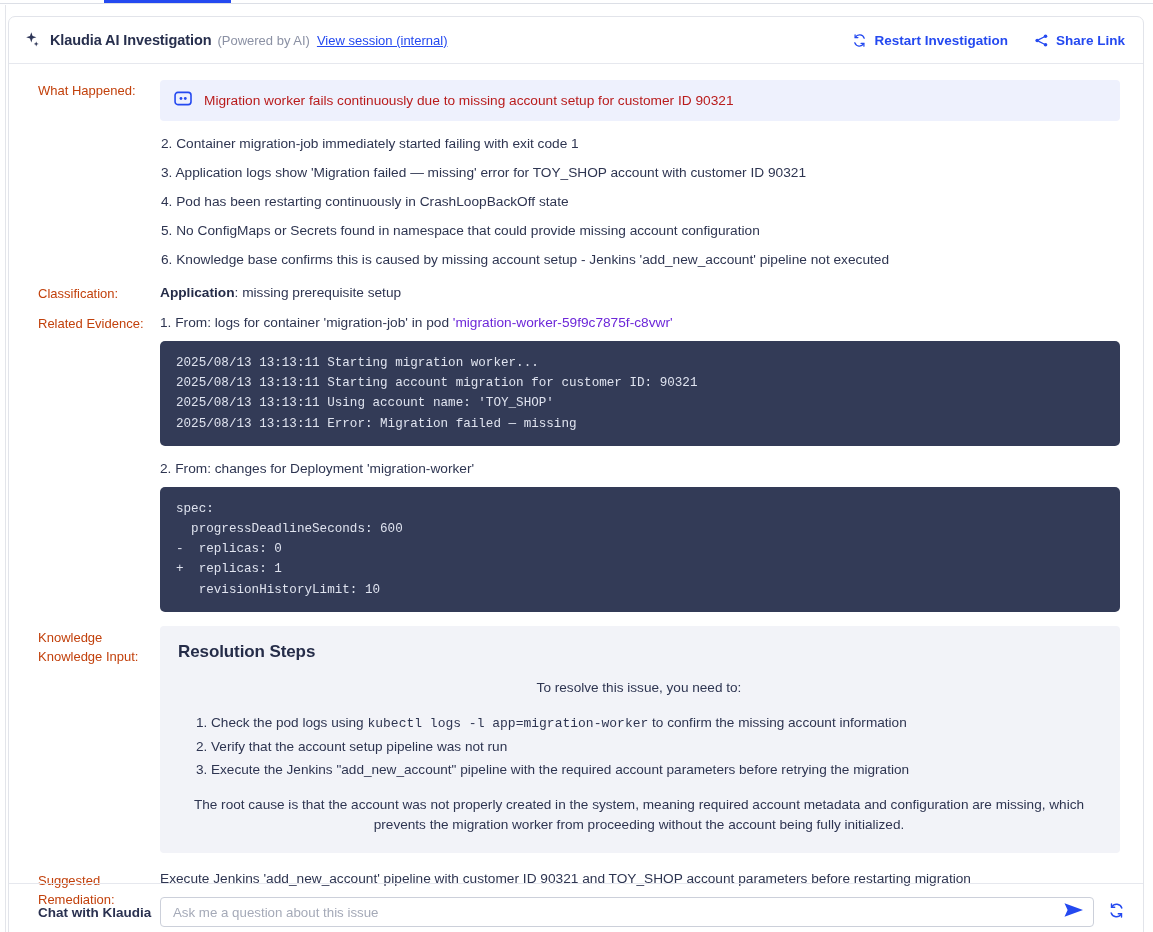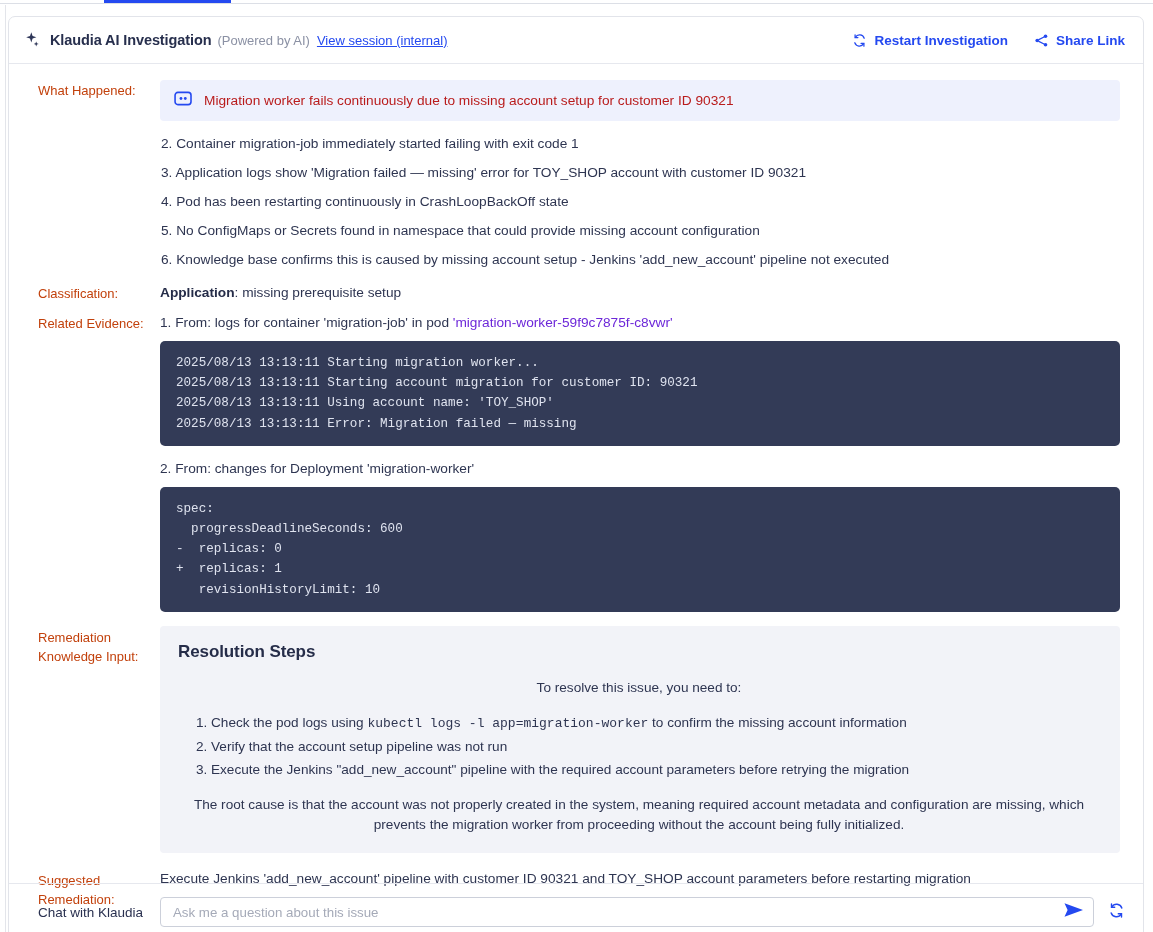--- a/index.html
+++ b/index.html
@@ -236,21 +236,21 @@
     bottom: 0;
     height: 57px;
     border-top: 1px solid #e6e8ee;
     display: flex;
     align-items: center;
     padding: 0 14px 0 29px;
     box-sizing: border-box;
   }
   .chat-label {
     font-size: 13.5px;
-    font-weight: normal;
+    font-weight: bold;
     color: #2a3150;
     width: 122px;
     flex: 0 0 122px;
     white-space: nowrap;
   }
   .chat-input-wrap {
     flex: 1 1 auto;
     height: 30px;
     border: 1px solid #ccd0da;
     border-radius: 4px;
@@ -372,21 +372,21 @@
         <pre class="code">spec:
   progressDeadlineSeconds: 600
 -  replicas: 0
 +  replicas: 1
    revisionHistoryLimit: 10</pre>
       </div>
     </div>
 
     <div class="row knowledge-row">
       <div class="row-label two-line">
-        <div>Remediation</div>
+        <div>Knowledge</div>
         <div>Knowledge Input:</div>
       </div>
       <div class="row-content">
         <div class="knowledge">
           <h3>Resolution Steps</h3>
           <p>To resolve this issue, you need to:</p>
           <ol>
             <li><span>Check the pod logs using </span><code>kubectl logs -l app=migration-worker</code><span> to confirm the missing account information</span></li>
             <li><span>Verify that the account setup pipeline was not run</span></li>
             <li><span>Execute the Jenkins "add_new_account" pipeline with the required account parameters before retrying the migration</span></li>

